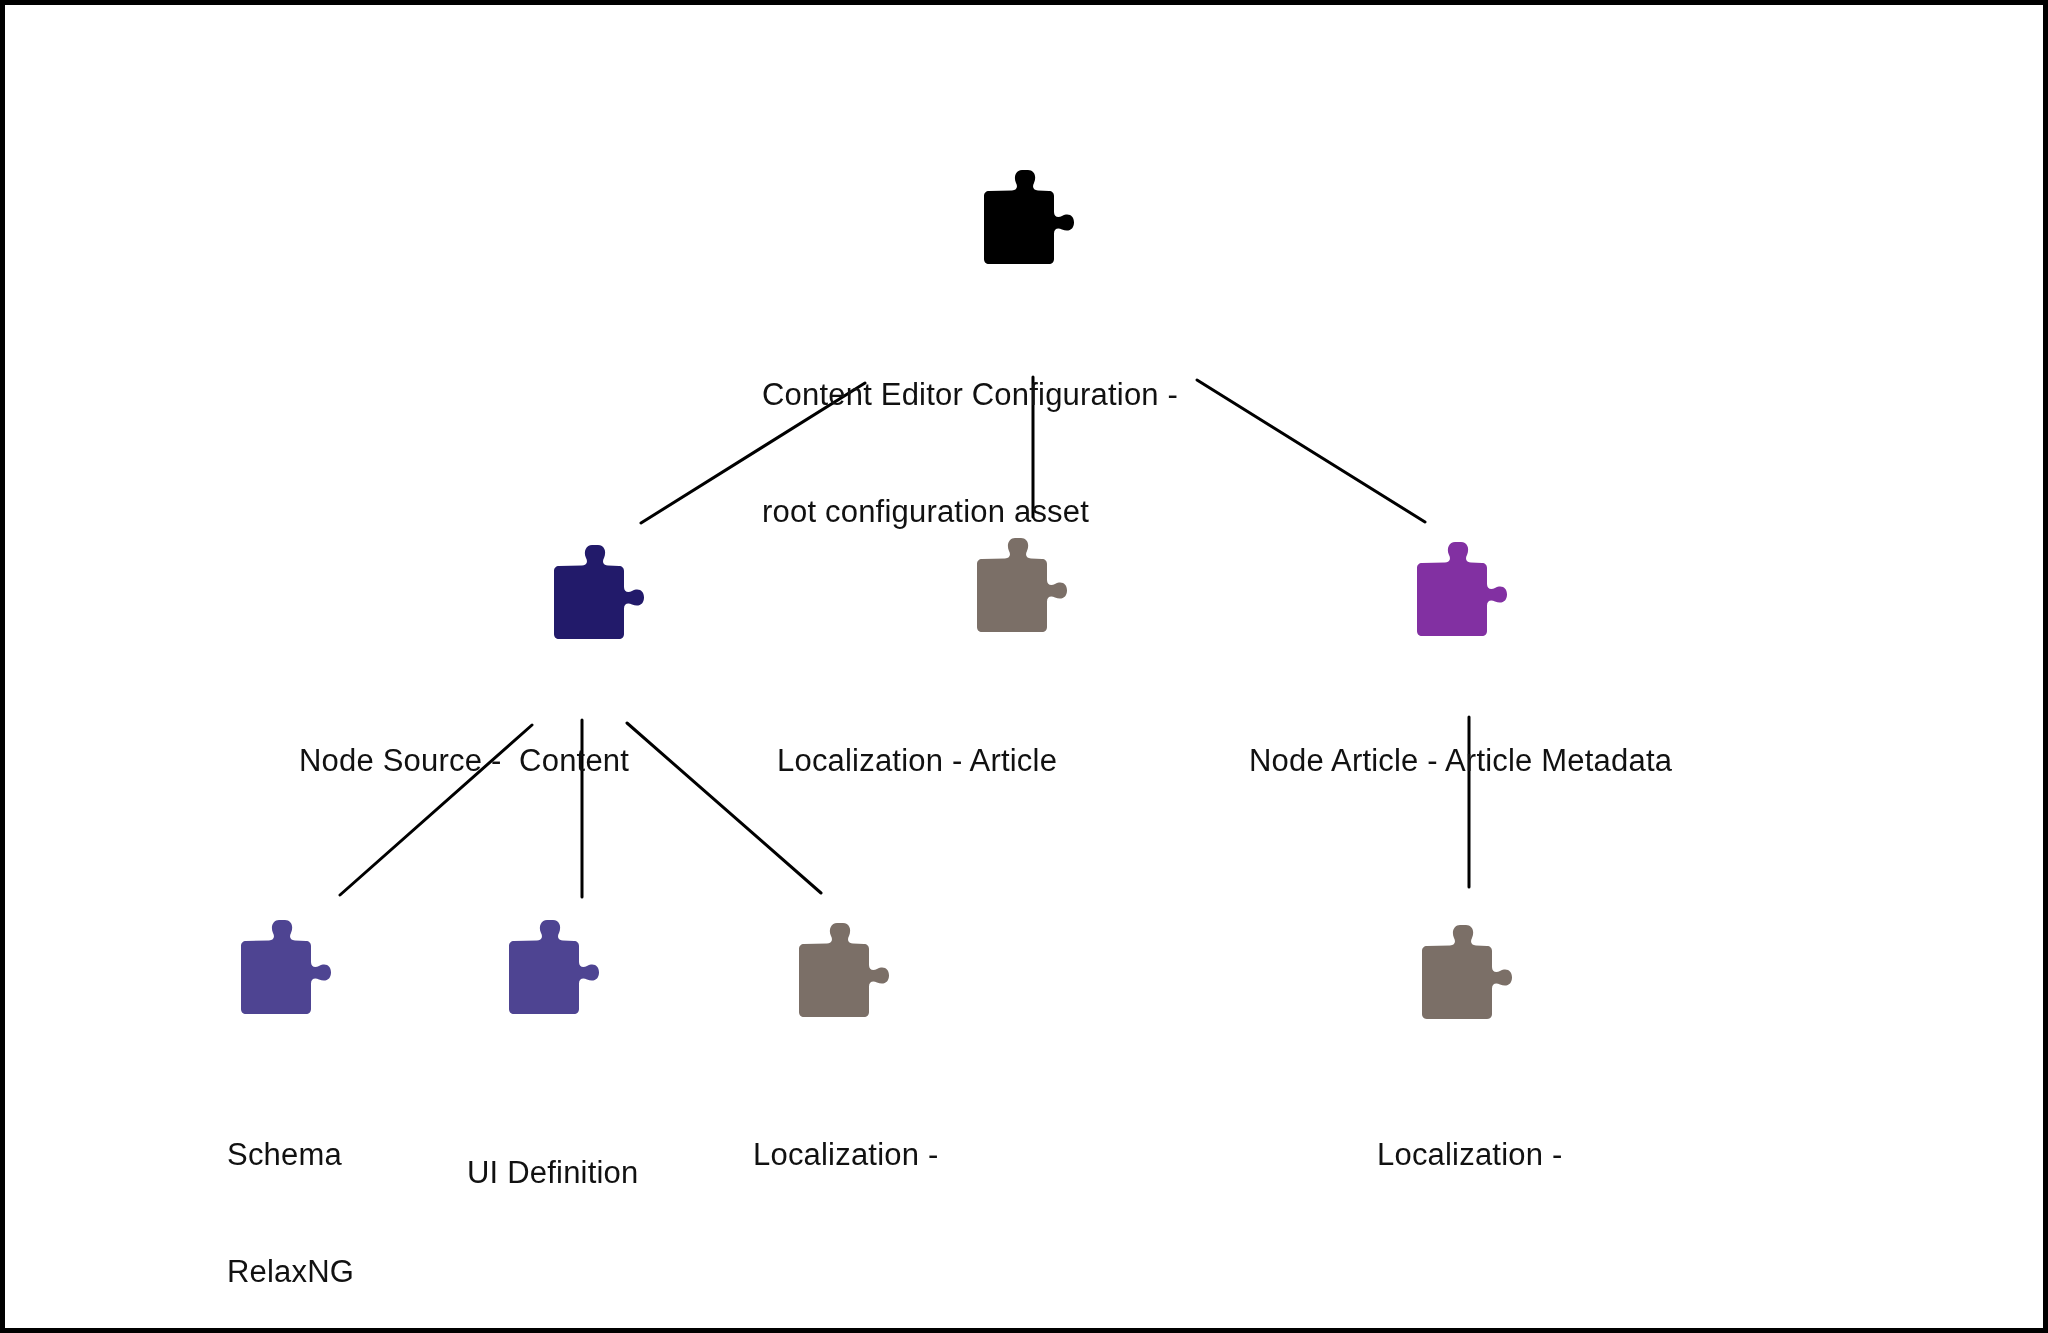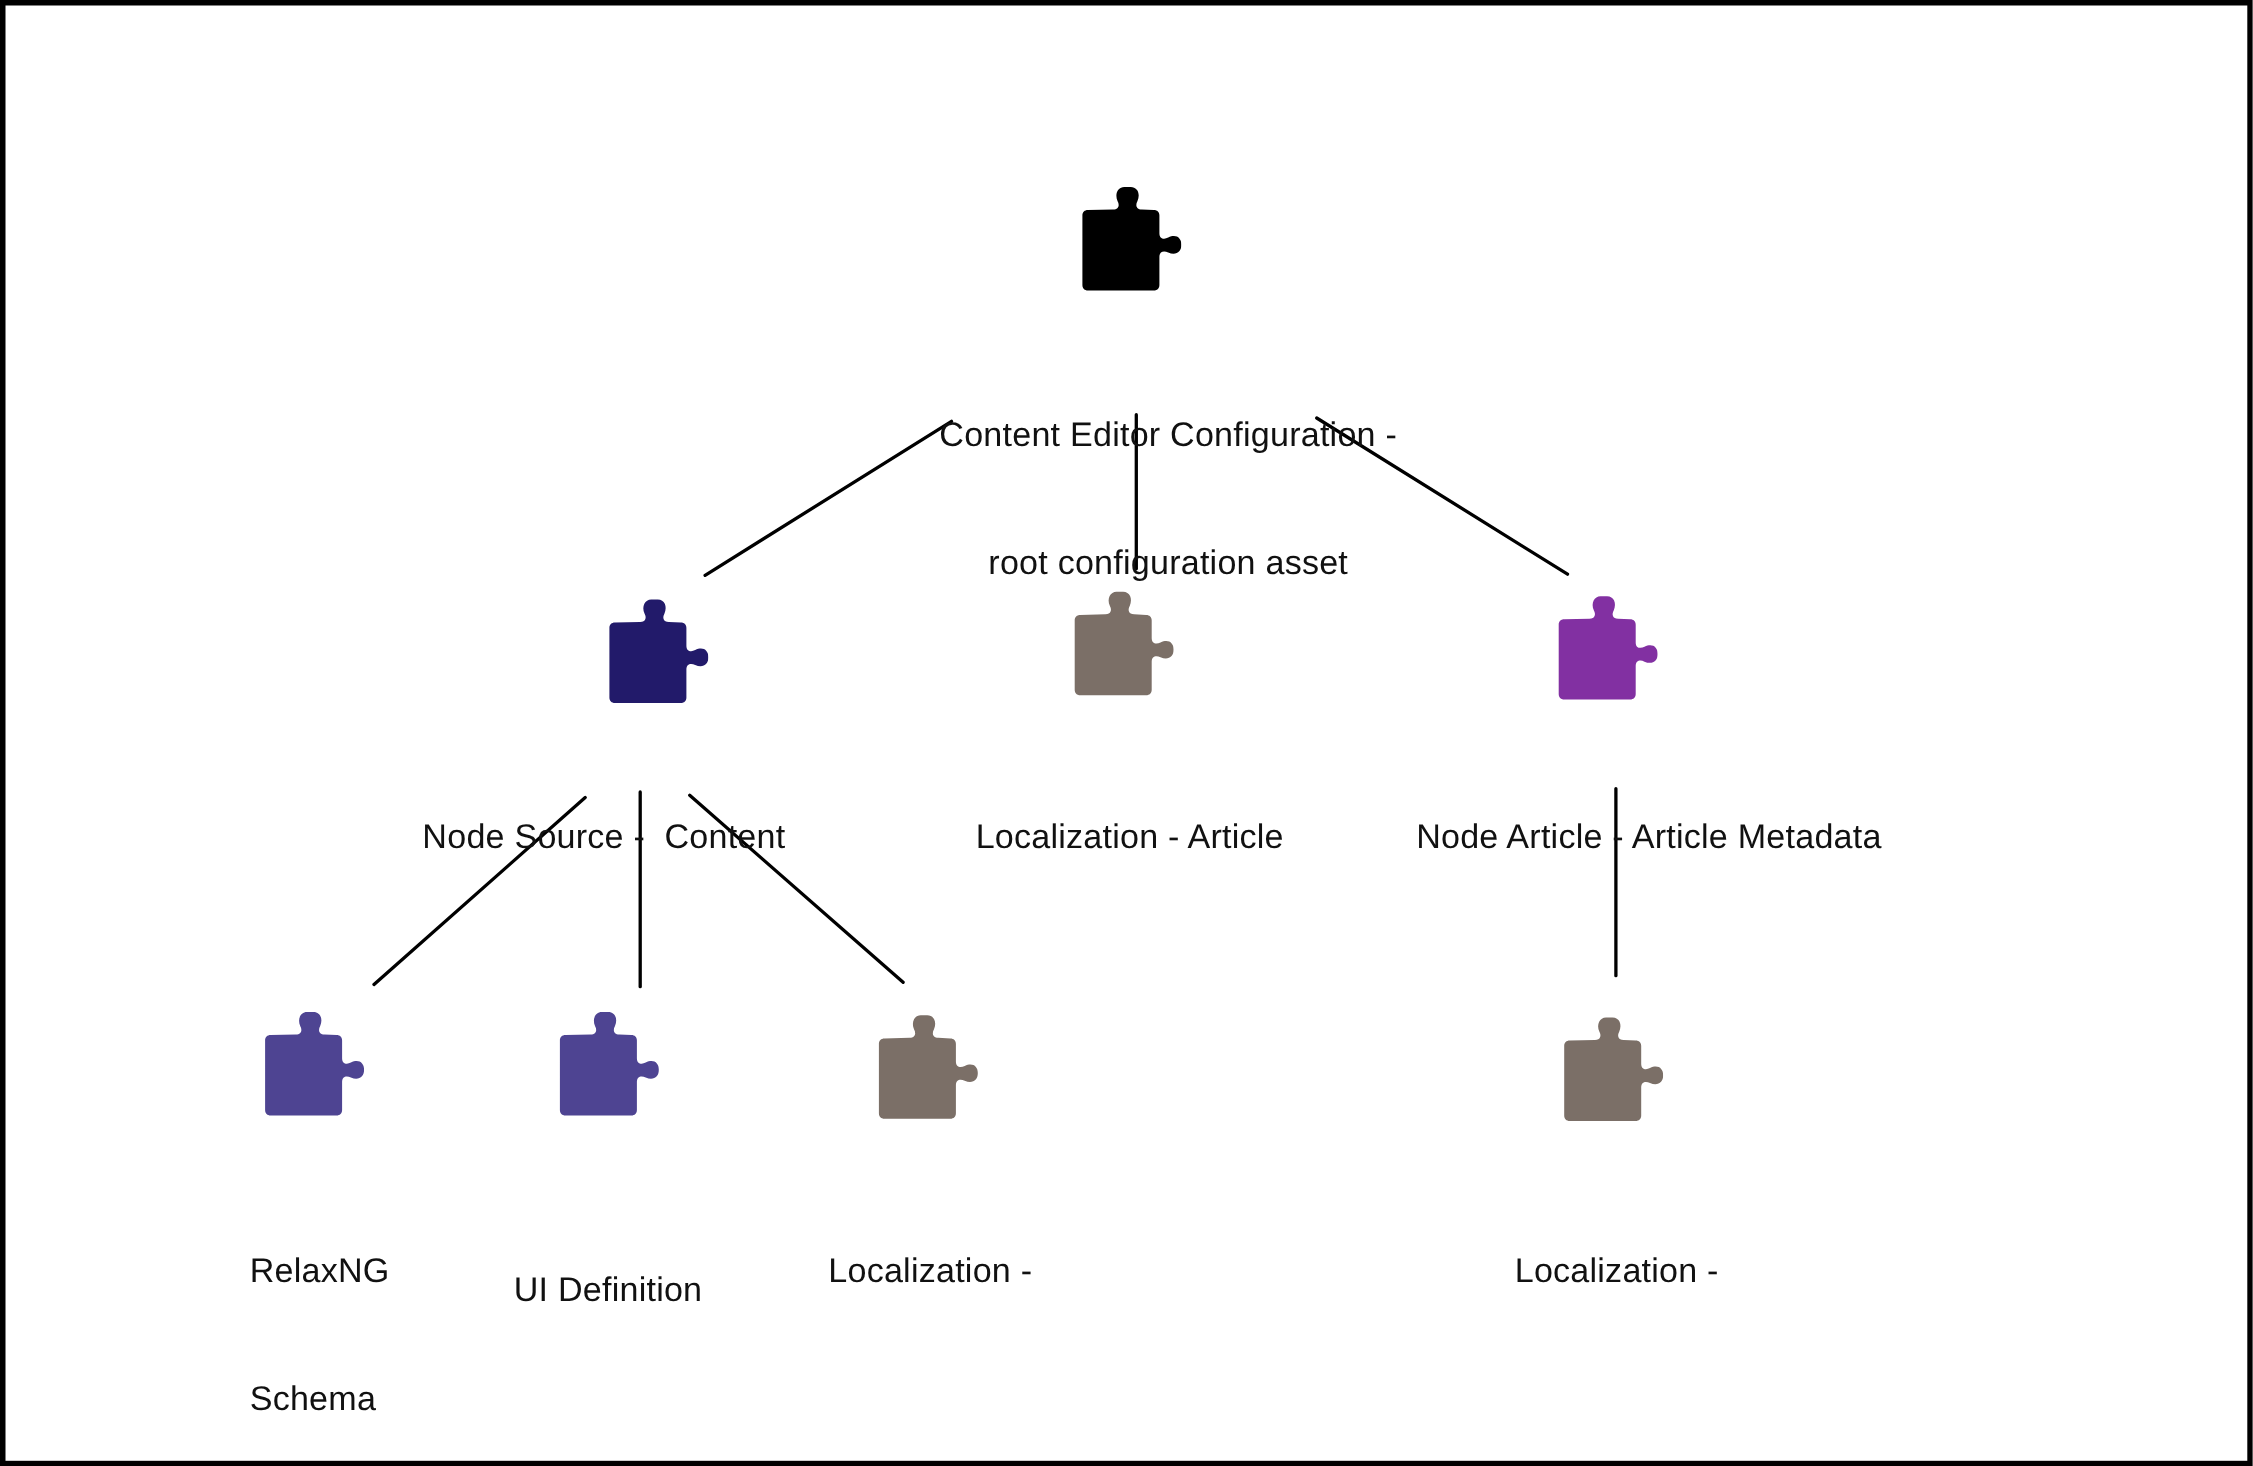--- a/index.html
+++ b/index.html
@@ -16,21 +16,21 @@
   .edges{position:absolute;left:0;top:0;width:2048px;height:1333px;}
   .edges line{stroke:#000000;stroke-width:3;stroke-linecap:round;}
   .icon{position:absolute;}
   .label{
     position:absolute;
     font-size:31px;
     line-height:39px;
     letter-spacing:0.2px;
     white-space:pre-wrap;
   }
-  .label.center{text-align:center;}
+  .label.center{}
   .label.left{text-align:left;}
 </style>
 </head>
 <body>
 
 <div class="canvas">
 
   <svg style="position:absolute;width:0;height:0" aria-hidden="true">
     <defs>
       <symbol id="puzzle" viewBox="0 0 94 99">
@@ -82,22 +82,22 @@
     <use href="#puzzle" fill="#8230a2"></use>
   </svg>
   <div class="label center" style="left:1244px;top:658px;width:500px">
     <div>Node Article - Article Metadata</div>
   </div>
 
   <svg class="icon" style="left:232px;top:912px" width="94" height="99" viewBox="0 0 94 99">
     <use href="#puzzle" fill="#4e4492"></use>
   </svg>
   <div class="label left" style="left:222px;top:1052px;width:300px">
+    <div>Schema</div>
     <div>RelaxNG</div>
-    <div>Schema</div>
   </div>
 
   <svg class="icon" style="left:500px;top:912px" width="94" height="99" viewBox="0 0 94 99">
     <use href="#puzzle" fill="#4e4492"></use>
   </svg>
   <div class="label left" style="left:462px;top:1070px;width:300px">
     <div>UI Definition</div>
   </div>
 
   <svg class="icon" style="left:790px;top:915px" width="94" height="99" viewBox="0 0 94 99">

